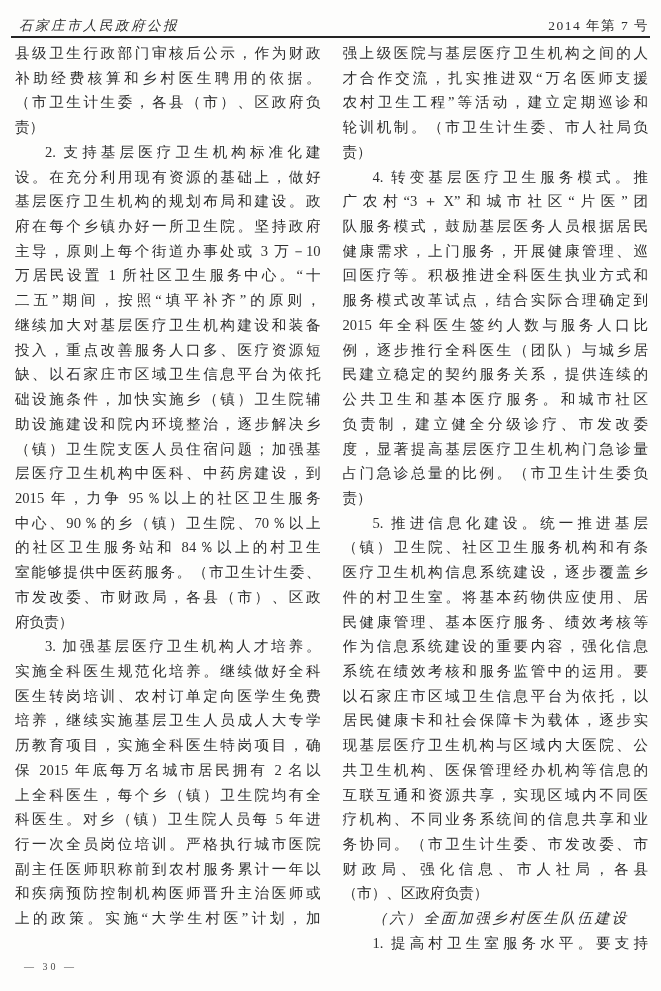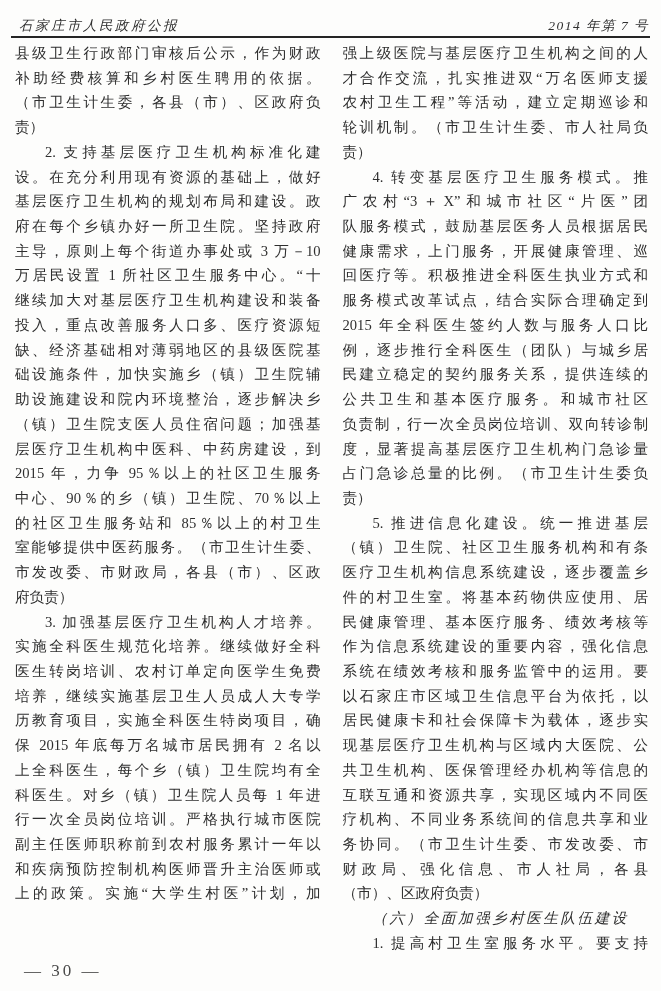--- a/index.html
+++ b/index.html
@@ -22,21 +22,20 @@
     justify-content: space-between;
     align-items: flex-end;
     font-size: 13.5px;
   }
   .gazette-title {
     font-style: italic;
     letter-spacing: 2.5px;
     padding-left: 6px;
   }
   .issue-label {
-    font-style: italic;
     letter-spacing: 1.5px;
   }
   .header-rule {
     position: absolute;
     left: 11px; right: 11px; top: 36px;
     height: 0;
     border-top: 2px solid #252525;
   }
   
   .content {
@@ -60,21 +59,21 @@
   .line.indent { text-indent: 2.05em; }
   .line.kai {
     text-align-last: left;
     font-style: italic;
     letter-spacing: 2.5px;
   }
   
   .footer {
     position: absolute;
     left: 24px; top: 961px;
-    font-size: 17px;
+    font-size: 10px;
     color: #4a4a4a;
     letter-spacing: 3px;
   }
 </style>
 </head>
 <body>
 
 <div class="page">
 
   <div class="header">
@@ -88,41 +87,42 @@
         <div class="line">县级卫生行政部门审核后公示，作为财政</div>
         <div class="line">补助经费核算和乡村医生聘用的依据。</div>
         <div class="line">（市卫生计生委，各县（市）、区政府负</div>
         <div class="line end">责）</div>
         <div class="line indent">2. 支持基层医疗卫生机构标准化建</div>
         <div class="line">设。在充分利用现有资源的基础上，做好</div>
         <div class="line">基层医疗卫生机构的规划布局和建设。政</div>
         <div class="line">府在每个乡镇办好一所卫生院。坚持政府</div>
         <div class="line">主导，原则上每个街道办事处或 3 万－10</div>
         <div class="line">万居民设置 1 所社区卫生服务中心。“十</div>
+        <div class="line">二五”期间，按照“填平补齐”的原则，</div>
         <div class="line">继续加大对基层医疗卫生机构建设和装备</div>
         <div class="line">投入，重点改善服务人口多、医疗资源短</div>
-        <div class="line">缺、经济基础相对薄弱地区的县级医院基</div>
+        <div class="line">缺、以石家庄市区域卫生信息平台为依托</div>
         <div class="line">础设施条件，加快实施乡（镇）卫生院辅</div>
         <div class="line">助设施建设和院内环境整治，逐步解决乡</div>
         <div class="line">（镇）卫生院支医人员住宿问题；加强基</div>
         <div class="line">层医疗卫生机构中医科、中药房建设，到</div>
         <div class="line">2015 年，力争 95％以上的社区卫生服务</div>
         <div class="line">中心、90％的乡（镇）卫生院、70％以上</div>
-        <div class="line">的社区卫生服务站和 85％以上的村卫生</div>
+        <div class="line">的社区卫生服务站和 84％以上的村卫生</div>
         <div class="line">室能够提供中医药服务。（市卫生计生委、</div>
         <div class="line">市发改委、市财政局，各县（市）、区政</div>
         <div class="line end">府负责）</div>
         <div class="line indent">3. 加强基层医疗卫生机构人才培养。</div>
         <div class="line">实施全科医生规范化培养。继续做好全科</div>
         <div class="line">医生转岗培训、农村订单定向医学生免费</div>
         <div class="line">培养，继续实施基层卫生人员成人大专学</div>
         <div class="line">历教育项目，实施全科医生特岗项目，确</div>
         <div class="line">保 2015 年底每万名城市居民拥有 2 名以</div>
         <div class="line">上全科医生，每个乡（镇）卫生院均有全</div>
-        <div class="line">科医生。对乡（镇）卫生院人员每 1 年进</div>
+        <div class="line">科医生。对乡（镇）卫生院人员每 5 年进</div>
         <div class="line">行一次全员岗位培训。严格执行城市医院</div>
         <div class="line">副主任医师职称前到农村服务累计一年以</div>
         <div class="line">和疾病预防控制机构医师晋升主治医师或</div>
         <div class="line">上的政策。实施“大学生村医”计划，加</div>
       </div>
     <div class="column">
         <div class="line">强上级医院与基层医疗卫生机构之间的人</div>
         <div class="line">才合作交流，扎实推进双“万名医师支援</div>
         <div class="line">农村卫生工程”等活动，建立定期巡诊和</div>
         <div class="line">轮训机制。（市卫生计生委、市人社局负</div>
@@ -130,21 +130,21 @@
         <div class="line indent">4. 转变基层医疗卫生服务模式。推</div>
         <div class="line">广农村“3＋X”和城市社区“片医”团</div>
         <div class="line">队服务模式，鼓励基层医务人员根据居民</div>
         <div class="line">健康需求，上门服务，开展健康管理、巡</div>
         <div class="line">回医疗等。积极推进全科医生执业方式和</div>
         <div class="line">服务模式改革试点，结合实际合理确定到</div>
         <div class="line">2015 年全科医生签约人数与服务人口比</div>
         <div class="line">例，逐步推行全科医生（团队）与城乡居</div>
         <div class="line">民建立稳定的契约服务关系，提供连续的</div>
         <div class="line">公共卫生和基本医疗服务。和城市社区</div>
-        <div class="line">负责制，行一次全员岗位培训、双向转诊制</div>
+        <div class="line">负责制，建立健全分级诊疗、市发改委</div>
         <div class="line">度，显著提高基层医疗卫生机构门急诊量</div>
         <div class="line">占门急诊总量的比例。（市卫生计生委负</div>
         <div class="line end">责）</div>
         <div class="line indent">5. 推进信息化建设。统一推进基层</div>
         <div class="line">（镇）卫生院、社区卫生服务机构和有条</div>
         <div class="line">医疗卫生机构信息系统建设，逐步覆盖乡</div>
         <div class="line">件的村卫生室。将基本药物供应使用、居</div>
         <div class="line">民健康管理、基本医疗服务、绩效考核等</div>
         <div class="line">作为信息系统建设的重要内容，强化信息</div>
         <div class="line">系统在绩效考核和服务监管中的运用。要</div>

